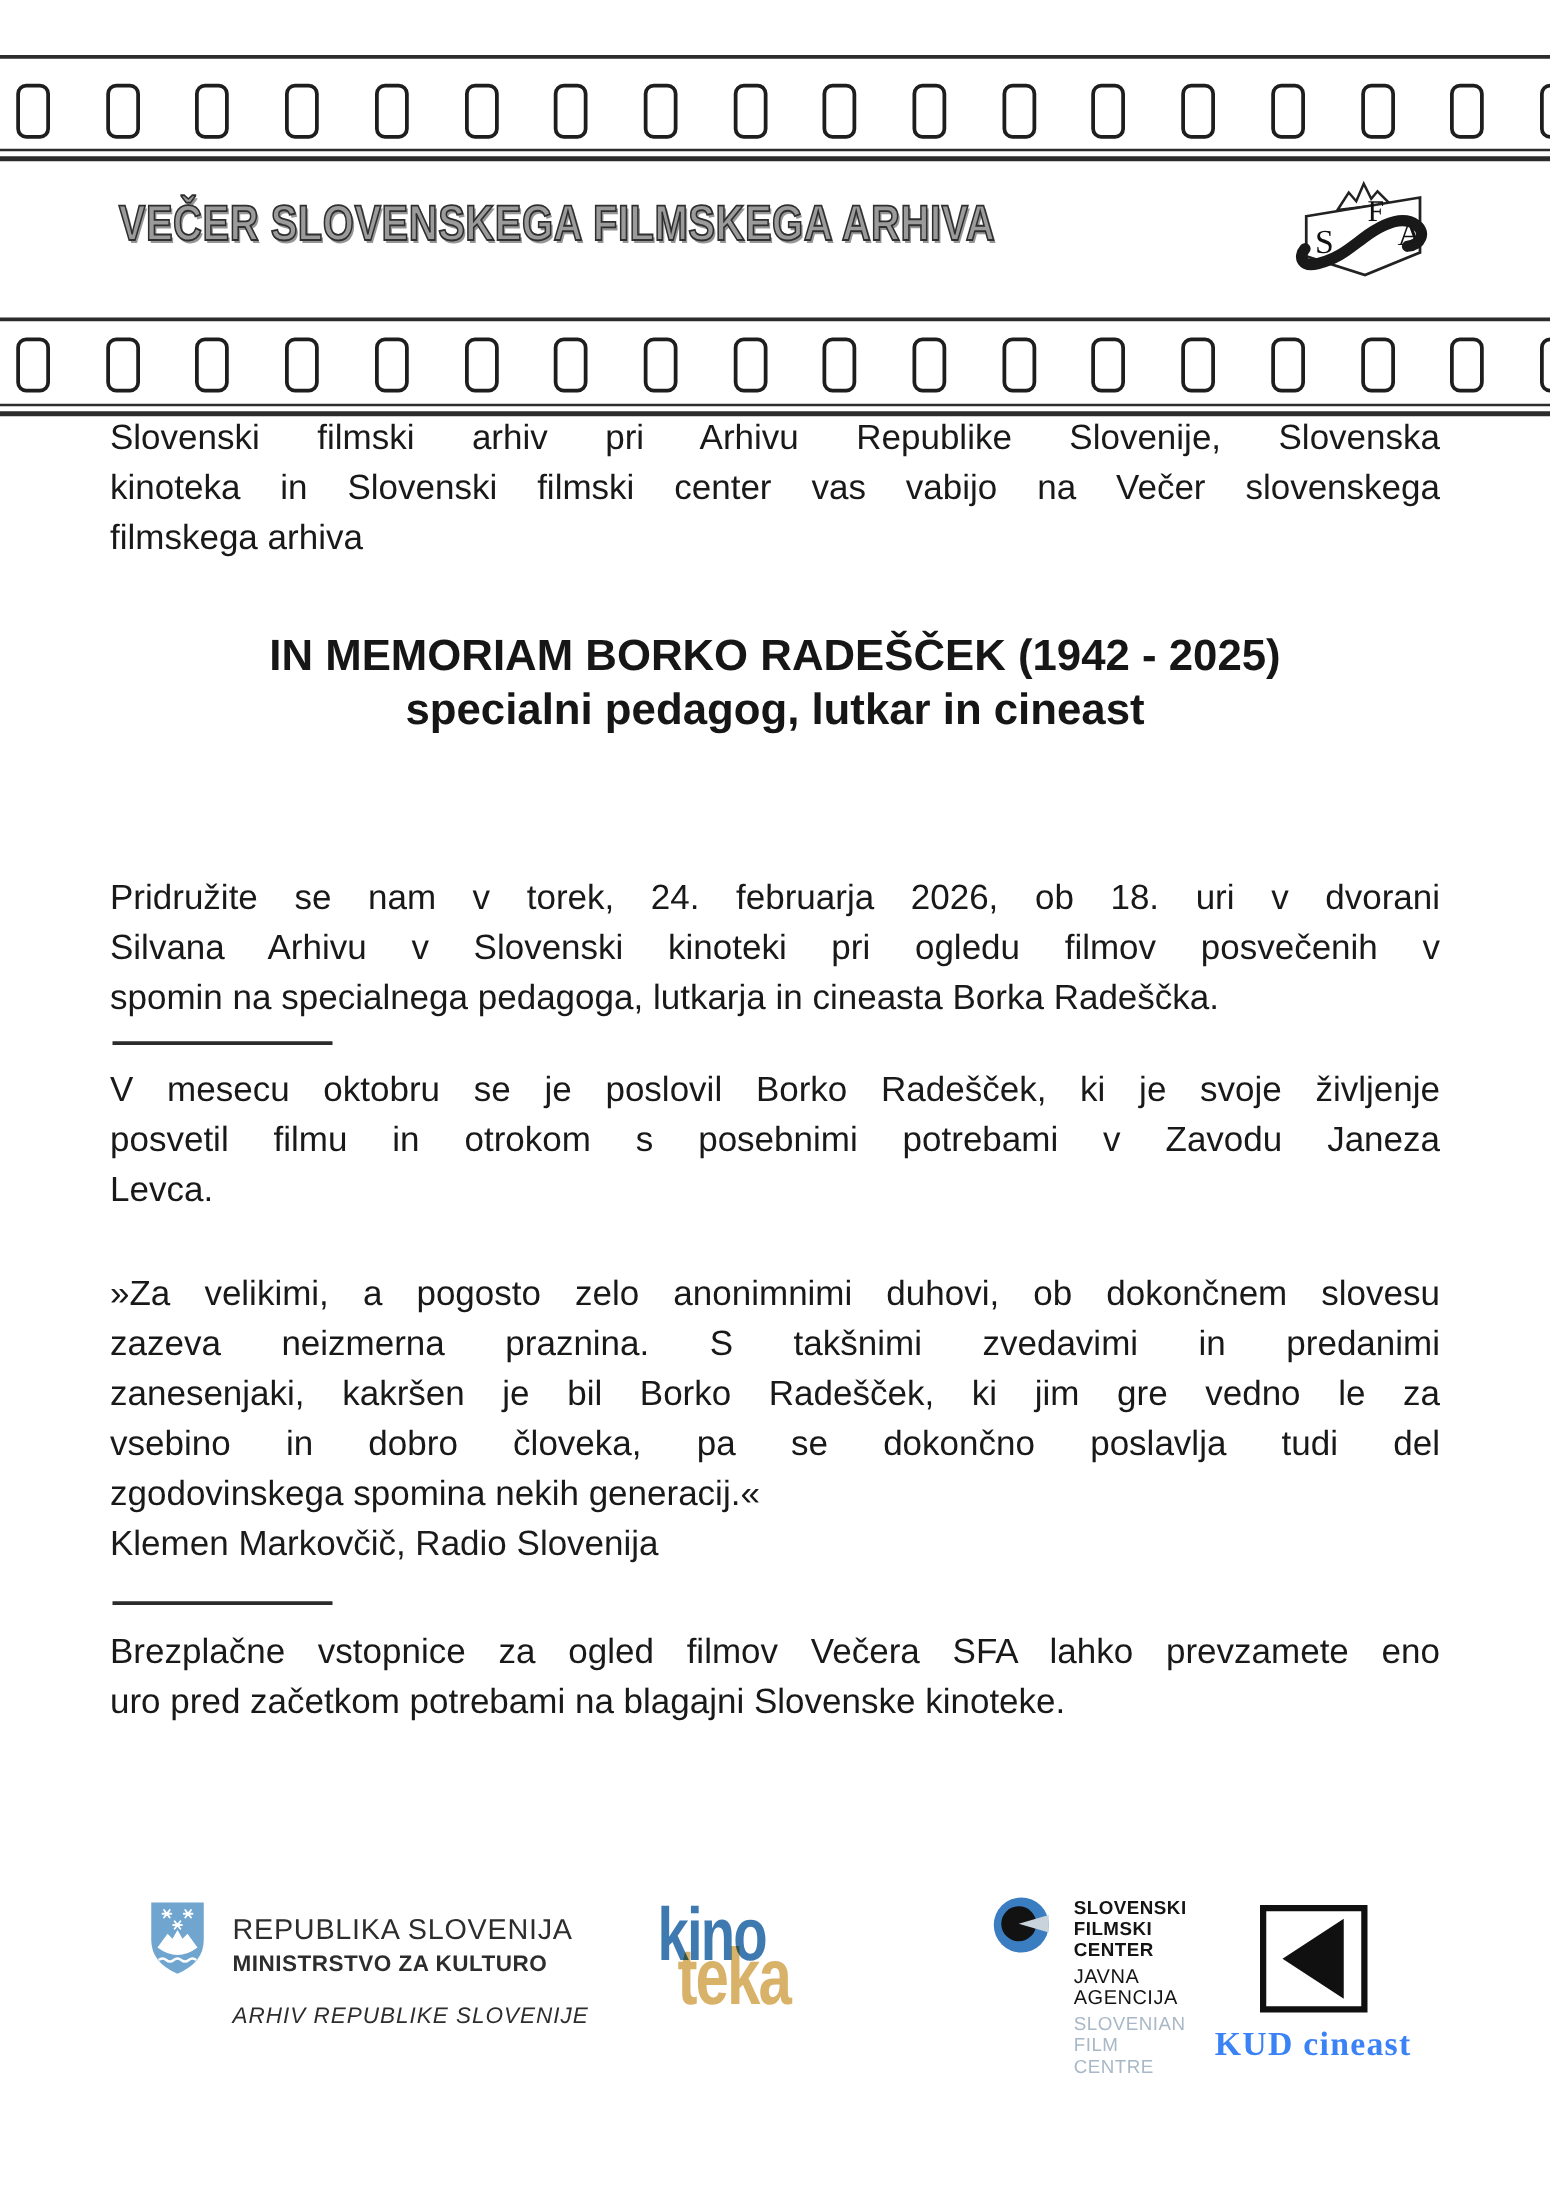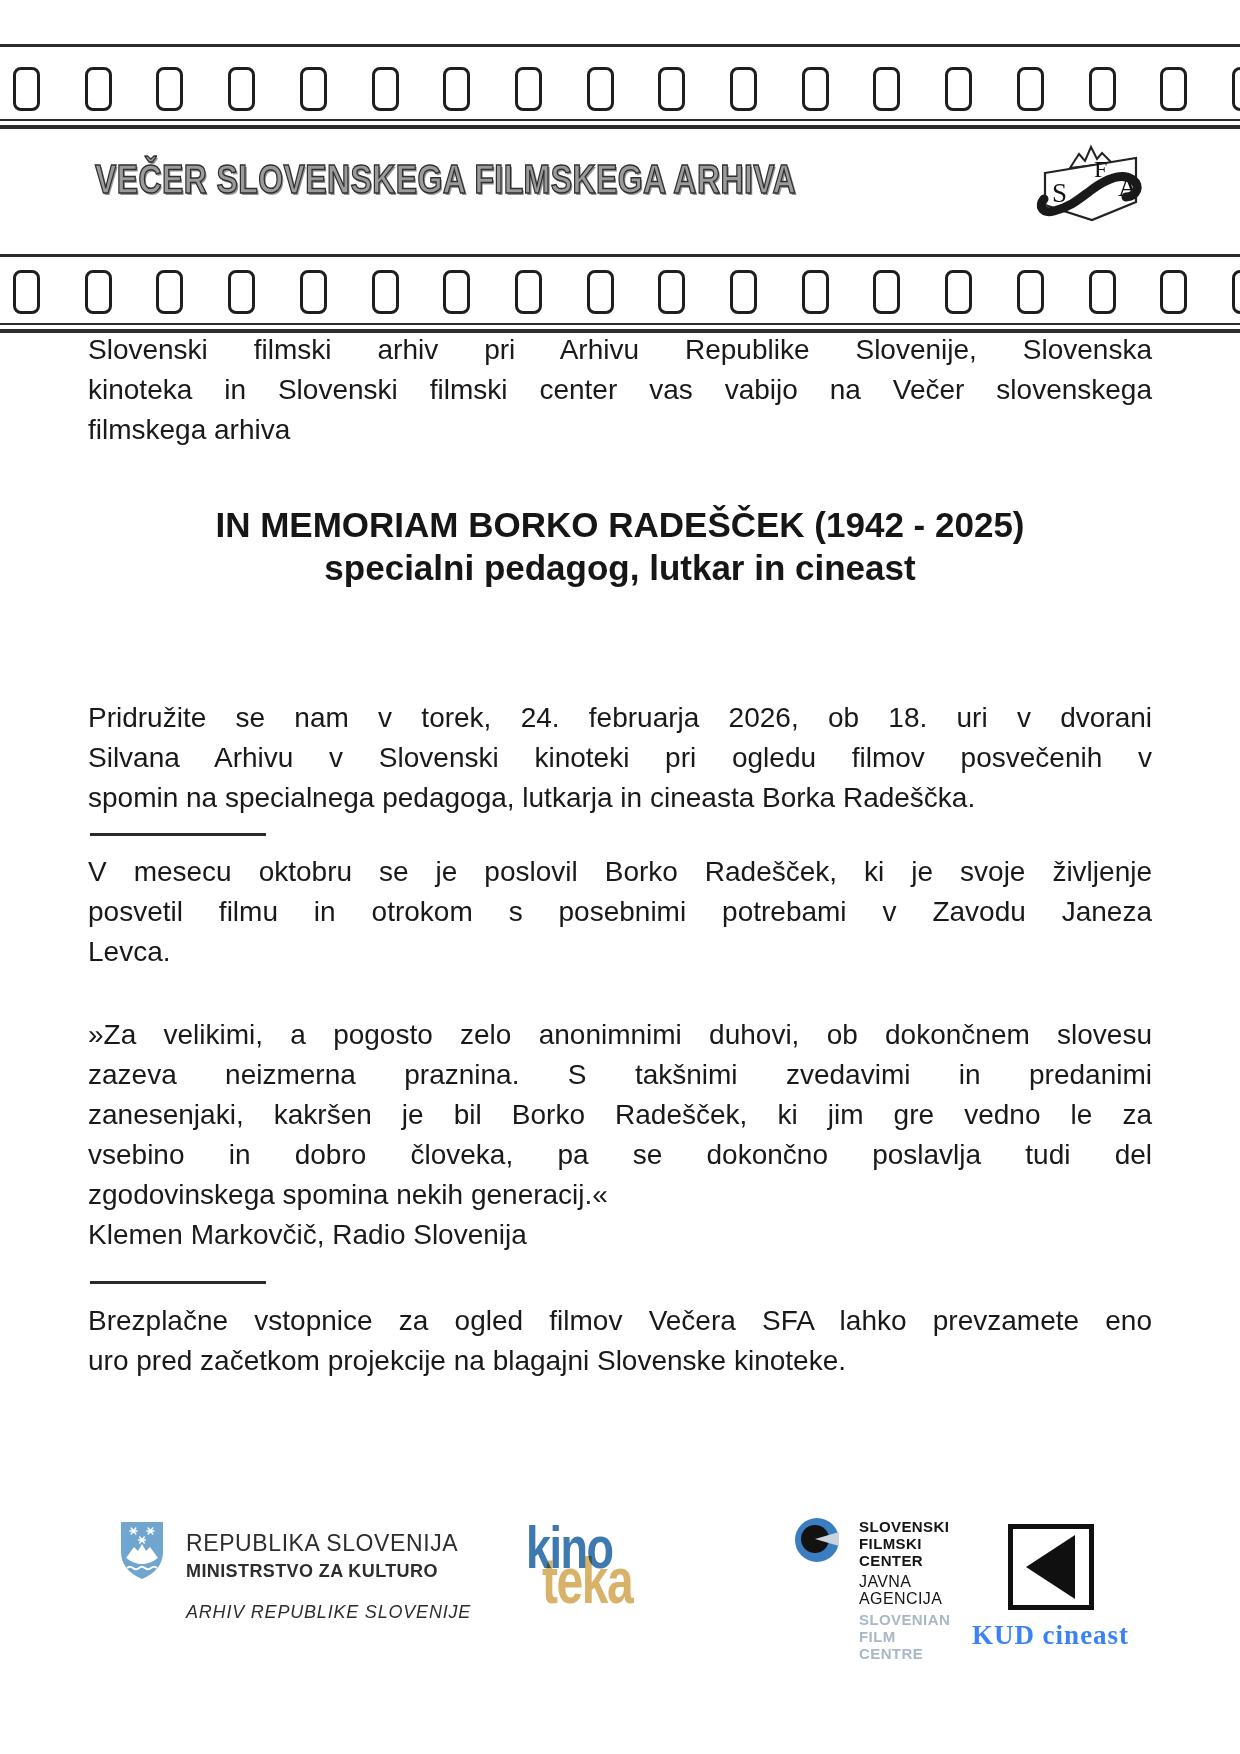--- a/index.html
+++ b/index.html
@@ -49,21 +49,21 @@
   .kinoteka span {
     position:absolute; font-weight:bold; font-size:60px; letter-spacing:-2px;
     transform:scaleX(0.75); transform-origin:left top; mix-blend-mode:multiply; line-height:1;
   }
   .kino-word { left:0; top:0; }
   .teka-word { left:16px; top:31px; font-size:64px !important; }
   .sfc { position:absolute; left:793px; top:1516px; display:flex; }
   .sfc-text { margin-left:18px; padding-top:2px; }
   .sfc-name  { font-size:15px; font-weight:bold; line-height:17px; letter-spacing:0.4px; color:#141414; }
   .sfc-agency{ font-size:16px; line-height:17px; letter-spacing:0.4px; color:#141414; margin-top:4px; }
-  .sfc-en    { font-size:15px; font-weight:bold; line-height:17px; letter-spacing:0.4px; margin-top:4px; }
+  .sfc-en    { font-size:15px; font-weight:normal; line-height:17px; letter-spacing:0.4px; margin-top:4px; }
   .kud { position:absolute; left:963px; top:1524px; width:175px; text-align:center; }
   .kud-square { position:relative; width:76px; height:76px; border:5px solid #101010; margin:0 auto; }
   .kud-triangle {
     position:absolute; left:13px; top:6px; width:0; height:0;
     border-right:49px solid #101010; border-top:32px solid transparent; border-bottom:32px solid transparent;
   }
   .kud-label {
     margin-top:10px; font-family:"Liberation Serif", serif; font-weight:bold;
     font-size:27px; letter-spacing:1px; color:#3b82f6;
   }
@@ -162,21 +162,21 @@
       <div class="line just">zanesenjaki, kakršen je bil Borko Radešček, ki jim gre vedno le za</div>
       <div class="line just">vsebino in dobro človeka, pa se dokončno poslavlja tudi del</div>
       <div class="line">zgodovinskega spomina nekih generacij.«</div>
     </div>
   <div class="attribution" style="top:1215px">Klemen Markovčič, Radio Slovenija</div>
 
   <div class="divider" style="top:1281px"></div>
 
   <div class="para" style="top:1301px">
       <div class="line just">Brezplačne vstopnice za ogled filmov Večera SFA lahko prevzamete eno</div>
-      <div class="line">uro pred začetkom projekcije na blagajni Slovenske kinoteke.</div>
+      <div class="line">uro pred začetkom potrebami na blagajni Slovenske kinoteke.</div>
     </div>
 
   <div class="ministry">
     <svg width="48" height="62" viewBox="0 0 48 62">
       <path d="M3,2 H45 V32 Q45,50 24,59 Q3,50 3,32 Z" fill="#6fa5ce"></path>
       <g stroke="#ffffff" stroke-width="1.5" stroke-linecap="round">
         <path d="M12,11 h7 M13.2,8 l4.6,6 M17.8,8 l-4.6,6"></path>
         <path d="M29,11 h7 M30.2,8 l4.6,6 M34.8,8 l-4.6,6"></path>
         <path d="M20.5,20 h7 M21.7,17 l4.6,6 M26.3,17 l-4.6,6"></path>
       </g>

